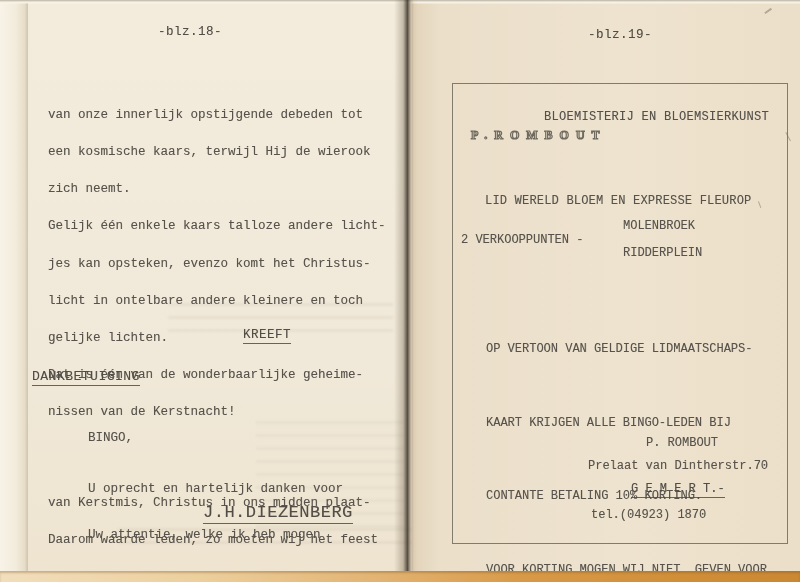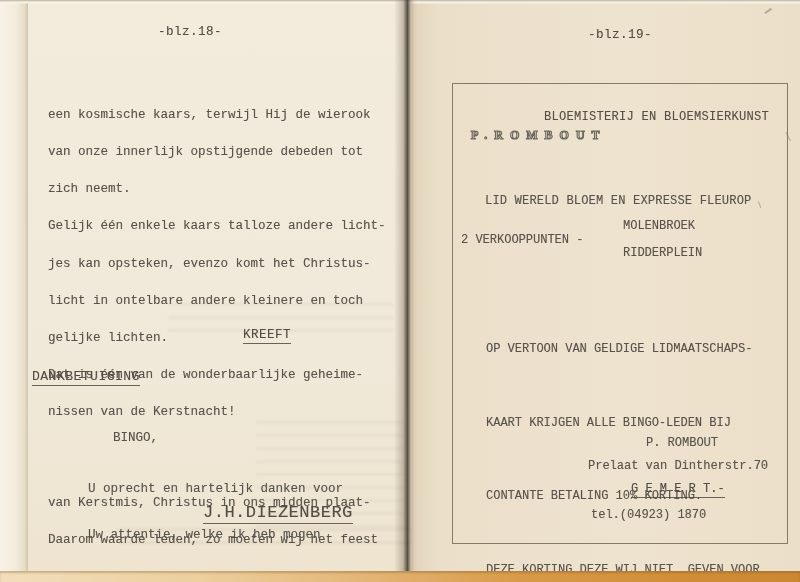--- a/index.html
+++ b/index.html
@@ -27,21 +27,21 @@
   .tw { text-shadow:0.3px 0.3px 0 rgba(92,86,78,.35); }
   .u  { border-bottom:1.2px solid rgba(80,75,66,.85); padding-bottom:1px; }
 
   
   .pn-left { position:absolute; left:130px; top:25px; font-size:12.5px; letter-spacing:.5px; color:#514d46; }
   .body-text { position:absolute; left:20px; top:57px; font-size:12.5px; line-height:12.4px; white-space:pre; }
   .body-text p { margin:0 0 2px 0; }
   .kreeft { position:absolute; left:215px; top:328px; font-size:12.5px; letter-spacing:.5px; color:#514d46; }
   .dank   { position:absolute; left:4px;  top:369px; font-size:13px; letter-spacing:.5px; color:#514d46; }
   .bingo  { position:absolute; left:60px;  top:401px; font-size:12.5px; line-height:15.2px; white-space:pre; }
-  .bingo .salut { margin-bottom:5px;margin-left:25px; }
+  .bingo .salut { margin-bottom:5px; }
   .bingo .indent { padding-left:19px; }
   .sig    { position:absolute; left:175px; top:503px; font-size:17px; letter-spacing:.5px; color:#514d46; }
 
   
   .bleed { position:absolute; opacity:.55; filter:blur(1.1px); pointer-events:none;
     background:repeating-linear-gradient(0deg, rgba(125,112,92,.14) 0 3px, rgba(0,0,0,0) 3px 13px); }
   .b1 { left:140px; top:300px; width:225px; height:32px; }
   .b2 { left:228px; top:420px; width:148px; height:108px; opacity:.4; }
   .b3 { left:90px;  top:518px; width:300px; height:26px; }
 
@@ -74,22 +74,22 @@
 
 <div class="scan">
 
   <div class="edge-left"></div>
 
   <div class="page-left">
     <div class="pn-left tw">-blz.18-</div>
 
     <div class="body-text tw">
       <p>
-        </p><div>een kosmische kaars, terwijl Hij de wierook</div>
-        <div>van onze innerlijk opstijgende debeden tot</div>
+        </p><div>van onze innerlijk opstijgende debeden tot</div>
+        <div>een kosmische kaars, terwijl Hij de wierook</div>
         <div>zich neemt.</div>
         <div>Gelijk één enkele kaars talloze andere licht-</div>
         <div>jes kan opsteken, evenzo komt het Christus-</div>
         <div>licht in ontelbare andere kleinere en toch</div>
         <div>gelijke lichten.</div>
         <div>Dat is één van de wonderbaarlijke geheime-</div>
         <div>nissen van de Kerstnacht!</div>
       <p></p>
       <p>
         </p><div>van Kerstmis, Christus in ons midden plaat-</div>
@@ -135,21 +135,21 @@
       <div class="brand">P.ROMBOUT</div>
       <div class="membership tw">LID WERELD BLOEM EN EXPRESSE FLEUROP</div>
       <div class="outlet1 tw">MOLENBROEK</div>
       <div class="outlets-label tw">2 VERKOOPPUNTEN -</div>
       <div class="outlet2 tw">RIDDERPLEIN</div>
 
       <div class="offer tw">
         <div>OP VERTOON VAN GELDIGE LIDMAATSCHAPS-</div>
         <div>KAART KRIJGEN ALLE BINGO-LEDEN BIJ</div>
         <div>CONTANTE BETALING 10% KORTING.</div>
-        <div><span>DEZE KORTING DEZE WIJ </span><span class="u">NIET</span><span>  GEVEN VOOR</span></div>
+        <div><span>VOOR KORTING MOGEN WIJ </span><span class="u">NIET</span><span>  GEVEN VOOR</span></div>
         
       </div>
 
       <div class="contact-name tw">P. ROMBOUT</div>
       <div class="contact-street tw">Prelaat van Dintherstr.70</div>
       <div class="contact-city tw"><span class="u">G E M E R T.-</span></div>
       <div class="contact-phone tw">tel.(04923) 1870</div>
 
       <div class="speck s2"></div>
       <div class="speck s3"></div>

